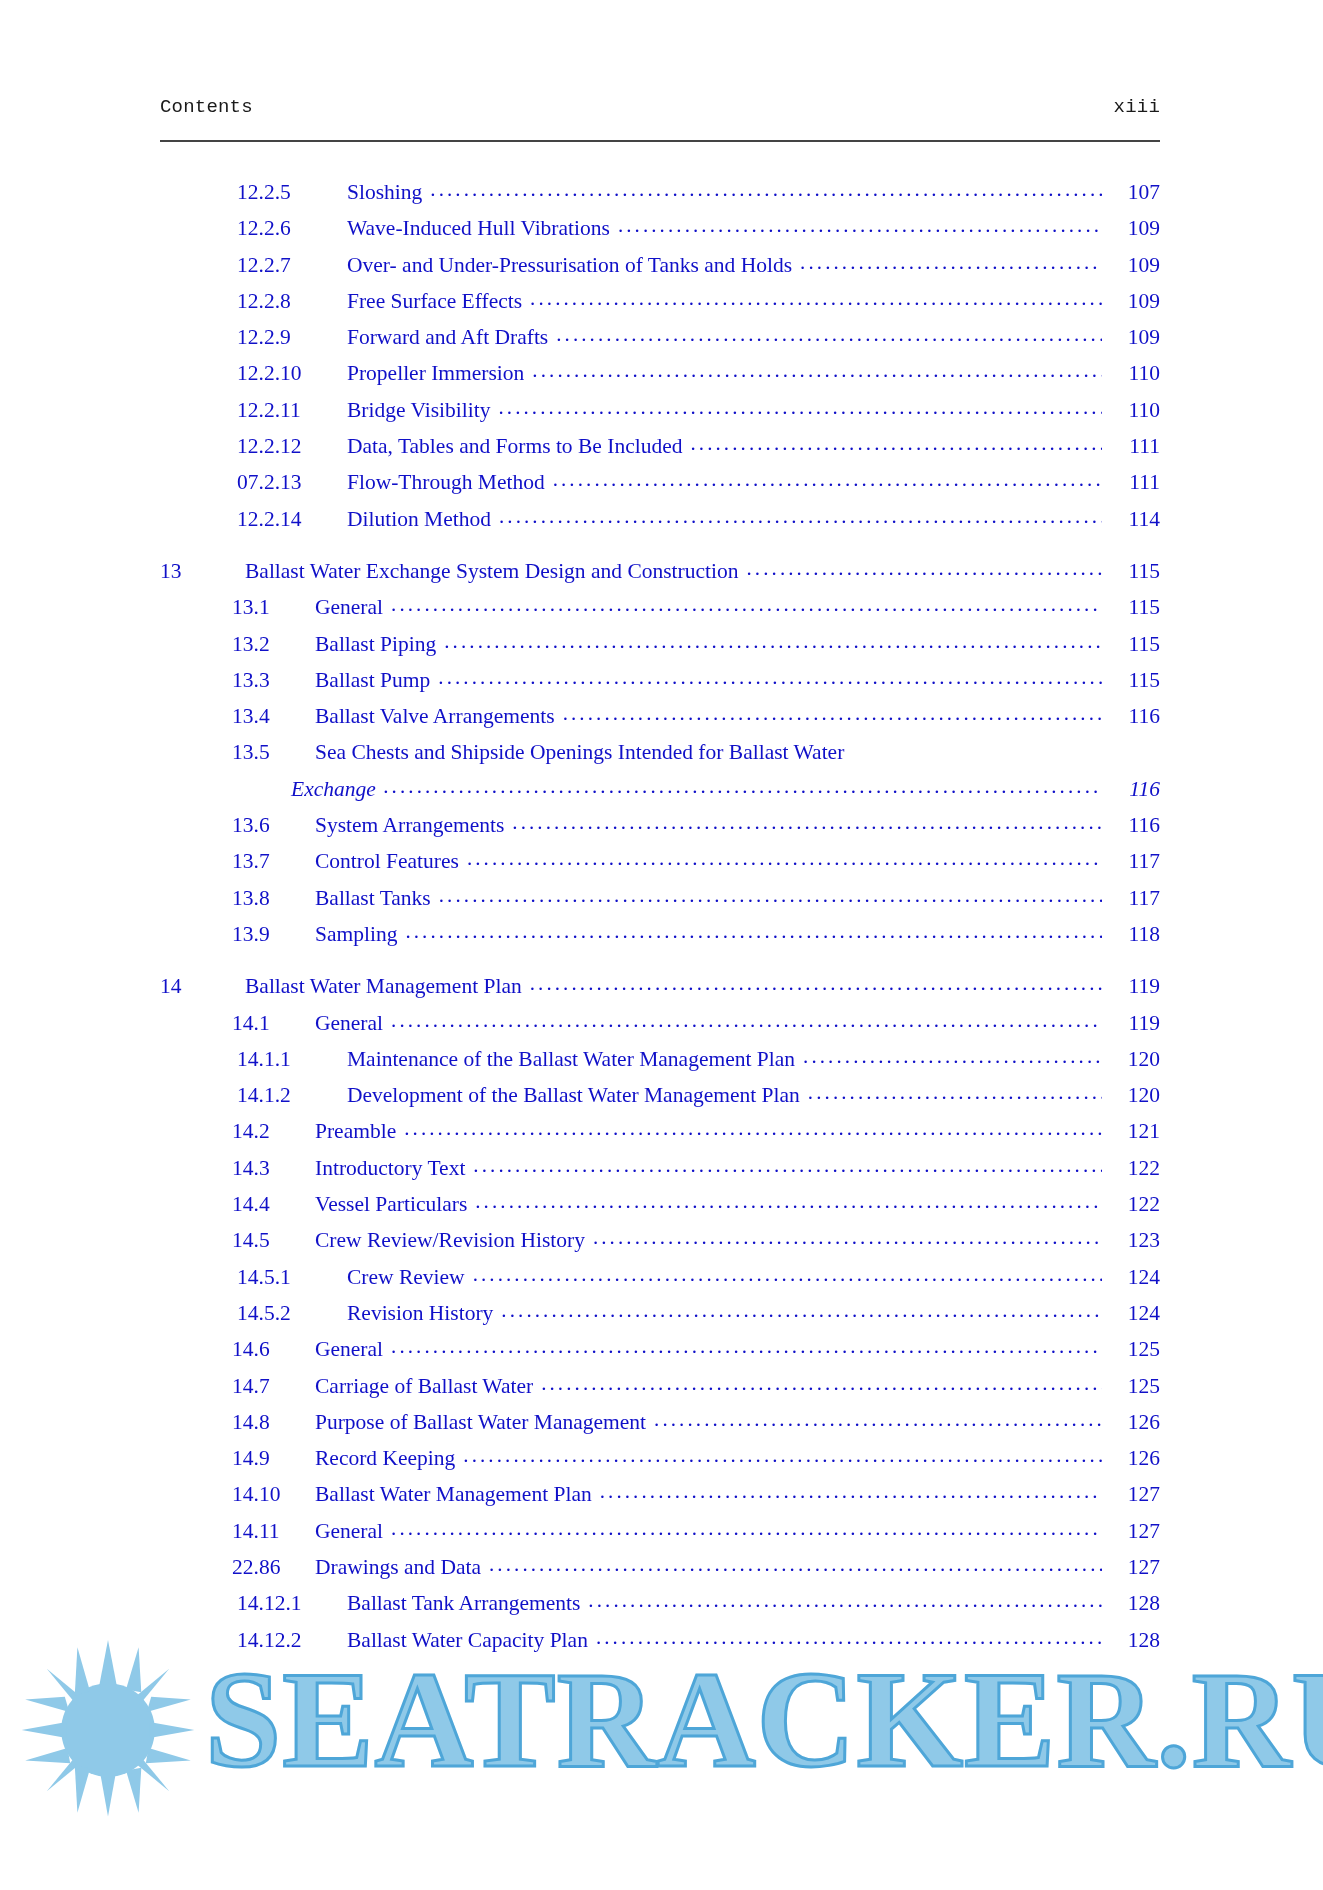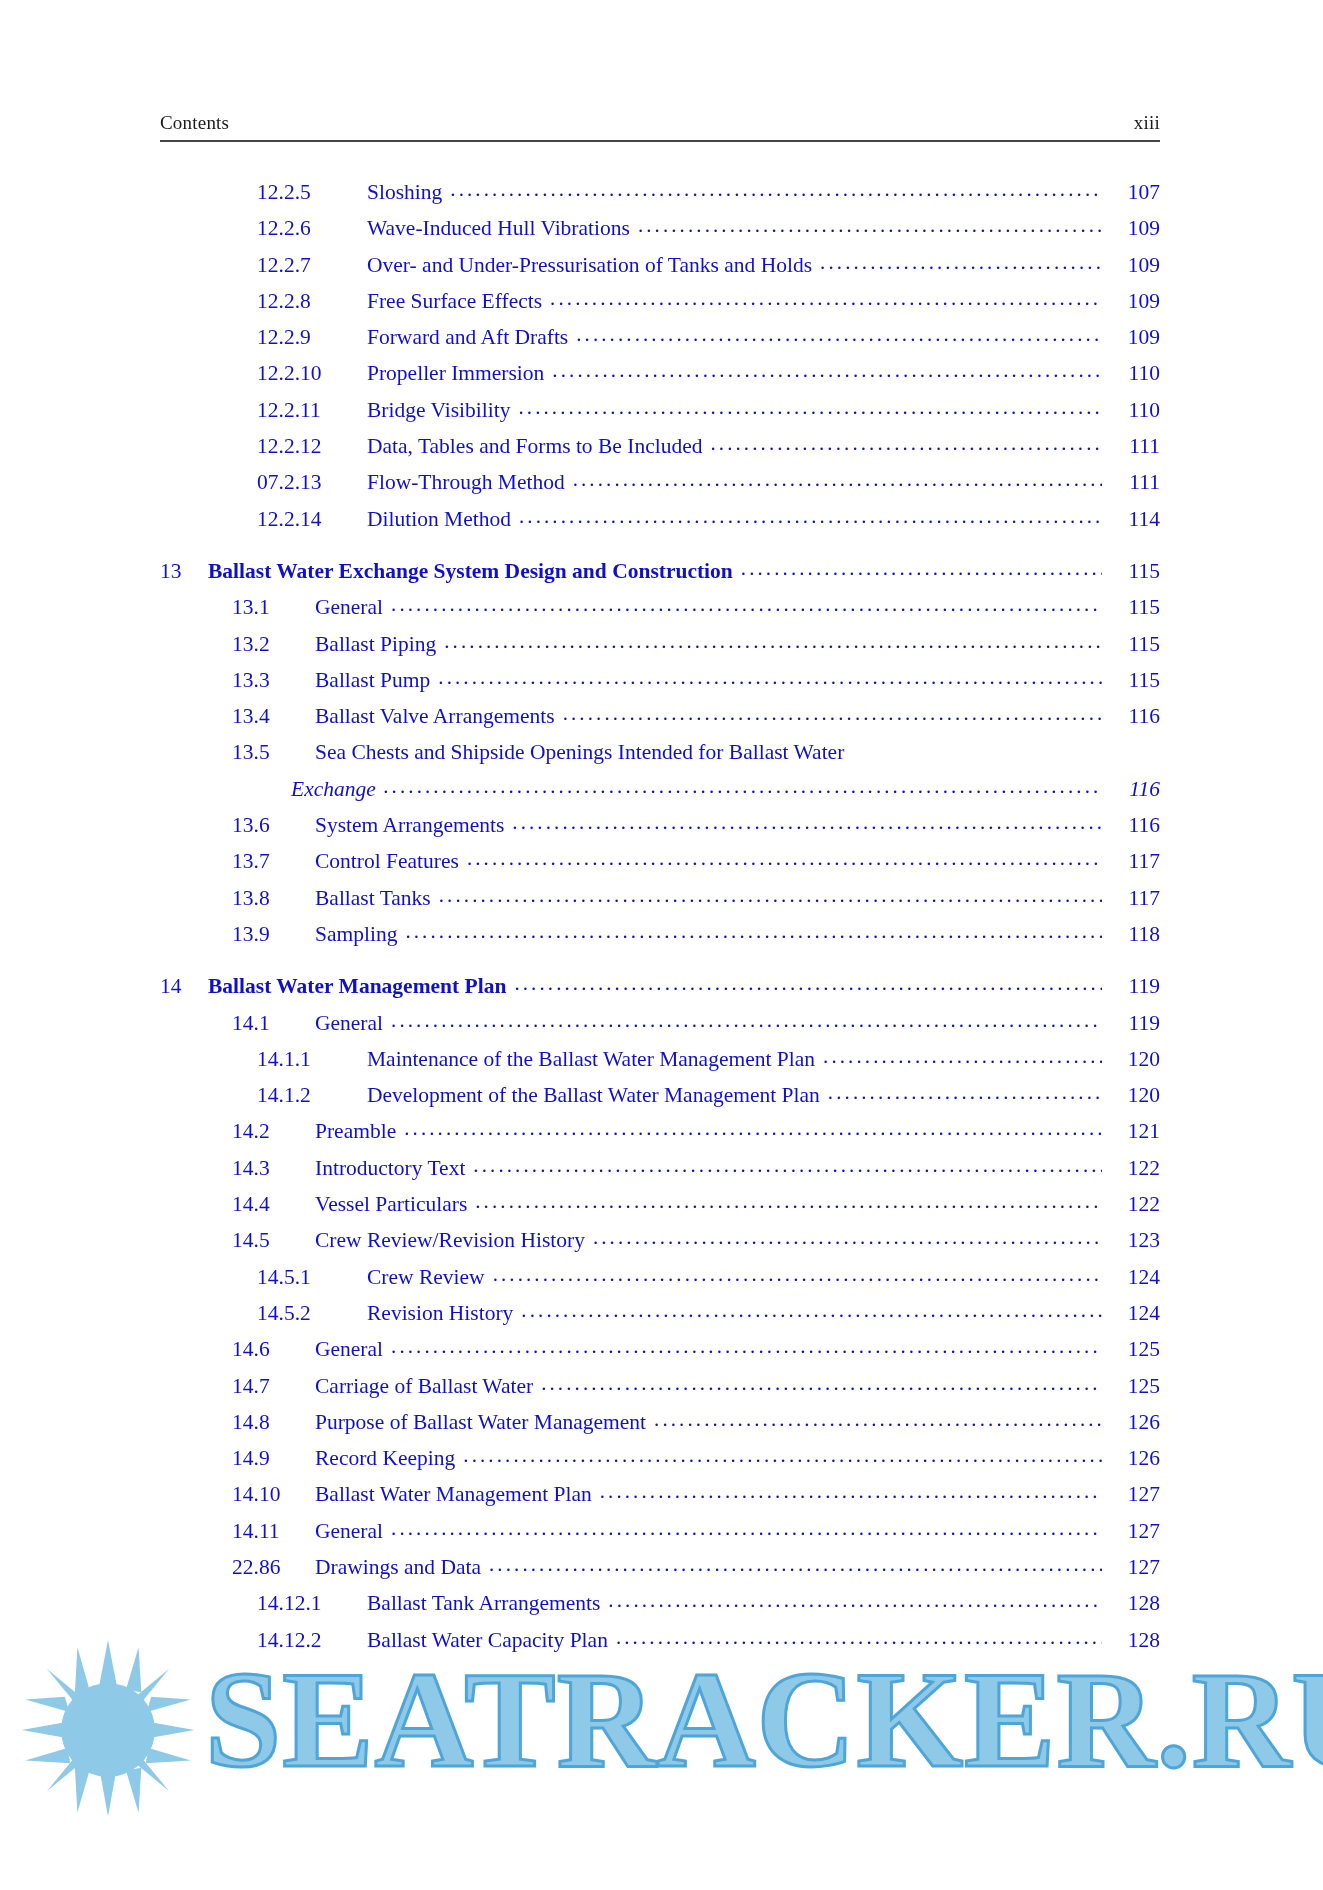--- a/index.html
+++ b/index.html
@@ -17,26 +17,26 @@
   .page {
     position: absolute;
     left: 0; top: 0;
     width: 1323px;
     height: 1890px;
   }
   
   .header {
     position: absolute;
     left: 160px;
-    top: 112px;
+    top: 96px;
     width: 1000px;
     display: flex;
     justify-content: space-between;
     align-items: flex-end;
-    font-family: Liberation Serif, serif;
+    font-family: Liberation Mono, monospace;
     font-size: 19px;
     color: #1a1a1a;
     letter-spacing: 0.2px;
   }
   .header-rule {
     position: absolute;
     left: 160px;
     top: 140px;
     width: 1000px;
     height: 2px;
@@ -59,23 +59,23 @@
   }
   .row.sec {
     margin-top: 16px;
   }
   .num {
     flex: 0 0 auto;
     text-align: left;
   }
   
   .lvl1 .num { width: 48px; margin-left: 0px; }
-  .lvl1 .title { font-weight: bold; }
+  .lvl1 .title { font-weight: normal; margin-left: 37px; }
   .lvl2 .num { width: 83px; margin-left: 72px; }
-  .lvl3 .num { width: 110px; margin-left: 97px; }
+  .lvl3 .num { width: 110px; margin-left: 77px; }
   .title {
     flex: 0 0 auto;
   }
   .dots {
     flex: 1 1 auto;
     overflow: hidden;
     white-space: nowrap;
     margin: 0 6px 0 8px;
     position: relative;
     top: -3px;

